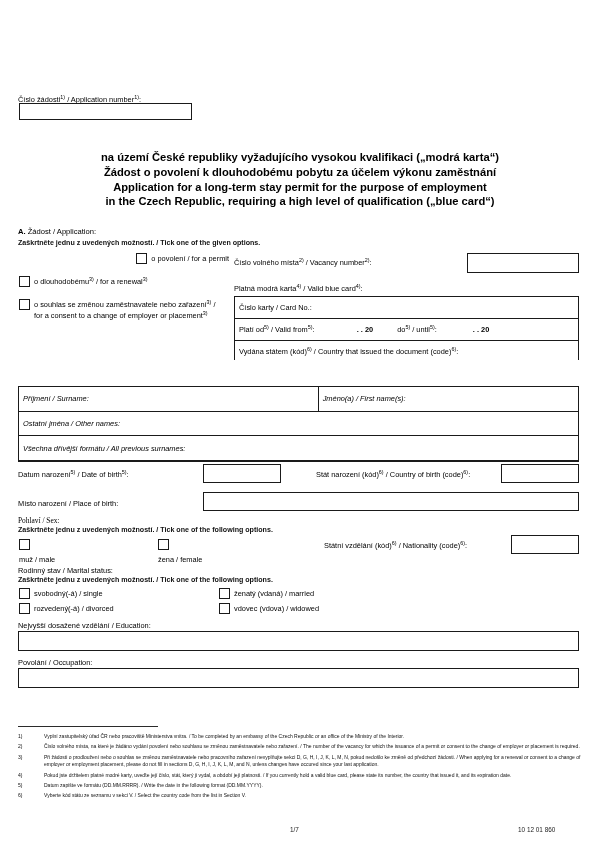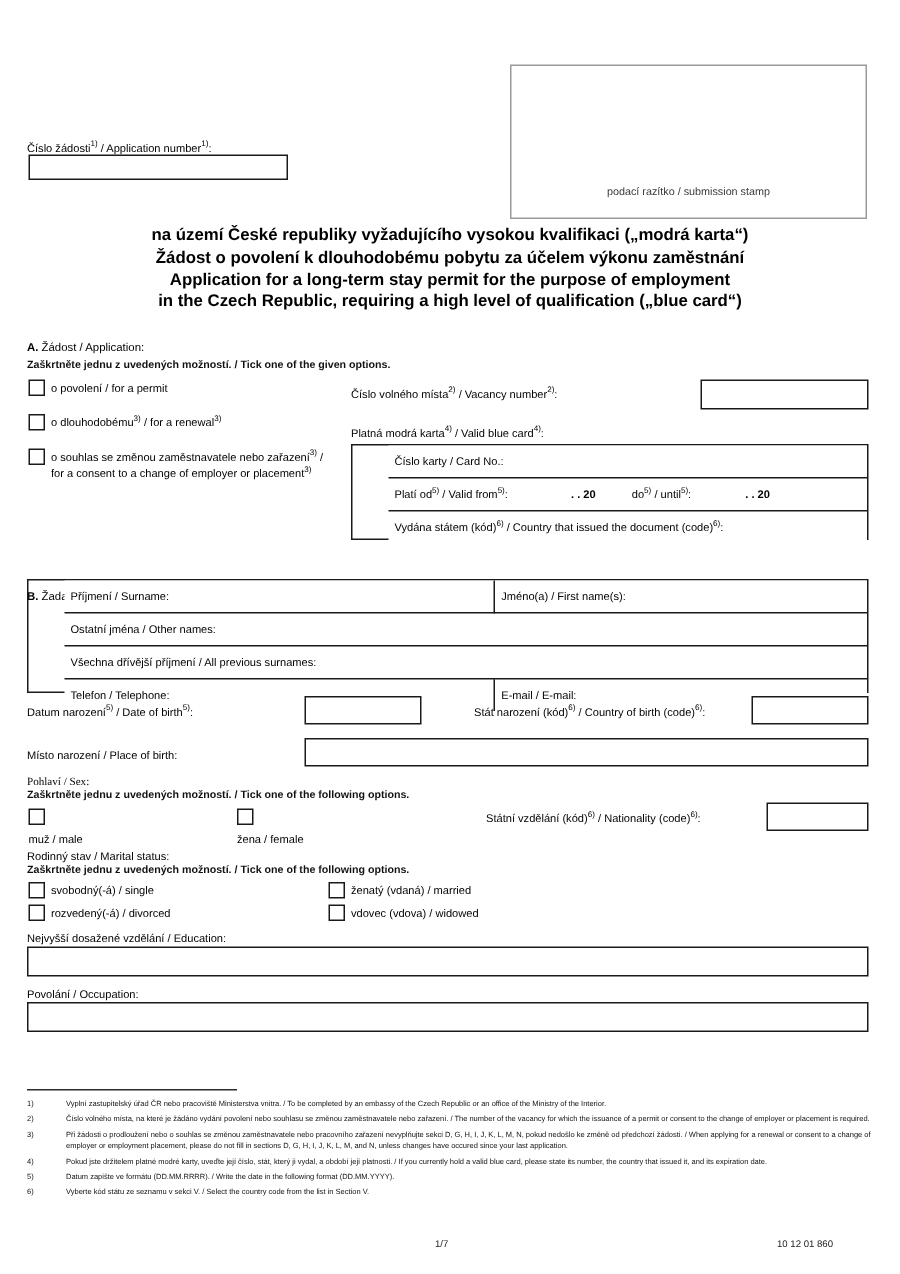--- a/index.html
+++ b/index.html
@@ -91,21 +91,21 @@
     width: 100%;
     background: #fff;
   }
   .tbl td {
     border: 1.4px solid #1a1a1a;
     padding: 3px 4px 3px 4px;
     font-size: 7.4px;
     vertical-align: middle;
     height: 15px;
   }
-  .outer-frame { border: 1.7px solid #1a1a1a; box-sizing: border-box; padding-left: 24px; }
+  .outer-frame { border: 1.7px solid #1a1a1a; box-sizing: border-box; }
 
   
   #fn-rule {
     border-top: 1px solid #2b2b2b;
     width: 140px;
   }
   .fn {
     display: flex;
     font-size: 5.0px;
     line-height: 1.45;
@@ -127,37 +127,34 @@
 
 <div id="page">
 
   <div class="abs" style="left:18px; top:88px;">
     <span class="lbl"><span>Číslo žádosti</span><sup>1)</sup><span> / Application number</span><sup>1)</sup>:</span>
   </div>
   <div class="abs inputbox" style="left:19px; top:103px; width:173px; height:17px;">
     <span class="lbl" style="padding-left:3px; line-height:15px;"></span>
   </div>
 
-  <div class="abs" id="stamp-box" style="left:340px; top:43px; width:238px; height:103px;">
-    <span class="lbl">podací razítko / submission stamp</span>
-  </div>
 
   <div class="abs" id="title-block" style="left:20px; top:150px; width:560px;">
     <span class="t-cz">na území České republiky vyžadujícího vysokou kvalifikaci („modrá karta“)</span>
     <span class="t-cz">Žádost o povolení k dlouhodobému pobytu za účelem výkonu zaměstnání</span>
     <span class="t-en">Application for a long-term stay permit for the purpose of employment</span>
     <span class="t-en">in the Czech Republic, requiring a high level of qualification („blue card“)</span>
   </div>
 
   <div class="abs sec-head" style="left:18px; top:227px;">
     <b>A.</b><span> Žádost / Application:</span>
   </div>
   <div class="abs hint" style="left:18px; top:239px;">Zaškrtněte jednu z uvedených možností. / Tick one of the given options.</div>
 
-  <div class="abs chk-row" style="left:19px; top:253px; width:210px;">
+  <div class="abs chk-row" style="left:19px; top:253px; width:210px;justify-content:flex-end;">
     <span class="checkbox"></span>
     <span class="lbl lbl-wrap"><span>o povolení / for a permit</span></span>
   </div>
 
   <div class="abs chk-row" style="left:19px; top:276px; width:210px;">
     <span class="checkbox"></span>
     <span class="lbl lbl-wrap"><span>o dlouhodobému</span><sup>3)</sup><span> / for a renewal</span><sup>3)</sup></span>
   </div>
 
   <div class="abs chk-row" style="left:19px; top:299px; width:205px;">
@@ -201,51 +198,41 @@
       </tr>
     </tbody>
       </table>
   </div>
 
   <div class="abs sec-head" style="left:18px; top:393px;text-align:center;">
     <b>B.</b><span> Žadatel o modrou kartu / Blue card applicant:</span>
   </div>
 
   <div class="abs outer-frame" style="left:18px; top:386px; width:561px; height:76px;">
-    <table class="tbl" style="border:0; height:100%;">
+    <table class="tbl" style="border:0; height:100%;font-style:italic;">
       <tbody>
           <tr>
         <td style="border:0; border-bottom:1.4px solid #1a1a1a; border-right:1.4px solid #1a1a1a; width:52%;">
           <span class="lbl">Příjmení / Surname:</span>
           <span class="lbl"></span>
         </td>
         <td style="border:0; border-bottom:1.4px solid #1a1a1a;">
           <span class="lbl">Jméno(a) / First name(s):</span>
           <span class="lbl"></span>
         </td>
       </tr>
       <tr>
         <td colspan="2" style="border:0; border-bottom:1.4px solid #1a1a1a;">
           <span class="lbl">Ostatní jména / Other names:</span>
           <span class="lbl"></span>
         </td>
       </tr>
       <tr>
         <td colspan="2" style="border:0; border-bottom:1.4px solid #1a1a1a;">
-          <span class="lbl">Všechna dřívější příjmení / All previous surnames:</span>
-          <span class="lbl"></span>
-        </td>
-      </tr>
-      <tr>
-        <td style="border:0; border-right:1.4px solid #1a1a1a; width:36%;">
-          <span class="lbl">Telefon / Telephone:</span>
-          <span class="lbl"></span>
-        </td>
-        <td style="border:0;">
-          <span class="lbl">E-mail / E-mail:</span>
+          <span class="lbl">Všechna dřívější formátu / All previous surnames:</span>
           <span class="lbl"></span>
         </td>
       </tr>
     </tbody>
       </table>
   </div>
 
   <div class="abs lbl" style="left:18px; top:470px;">
     <span>Datum narození</span><sup>5)</sup><span> / Date of birth</span><sup>5)</sup>:
   </div>

